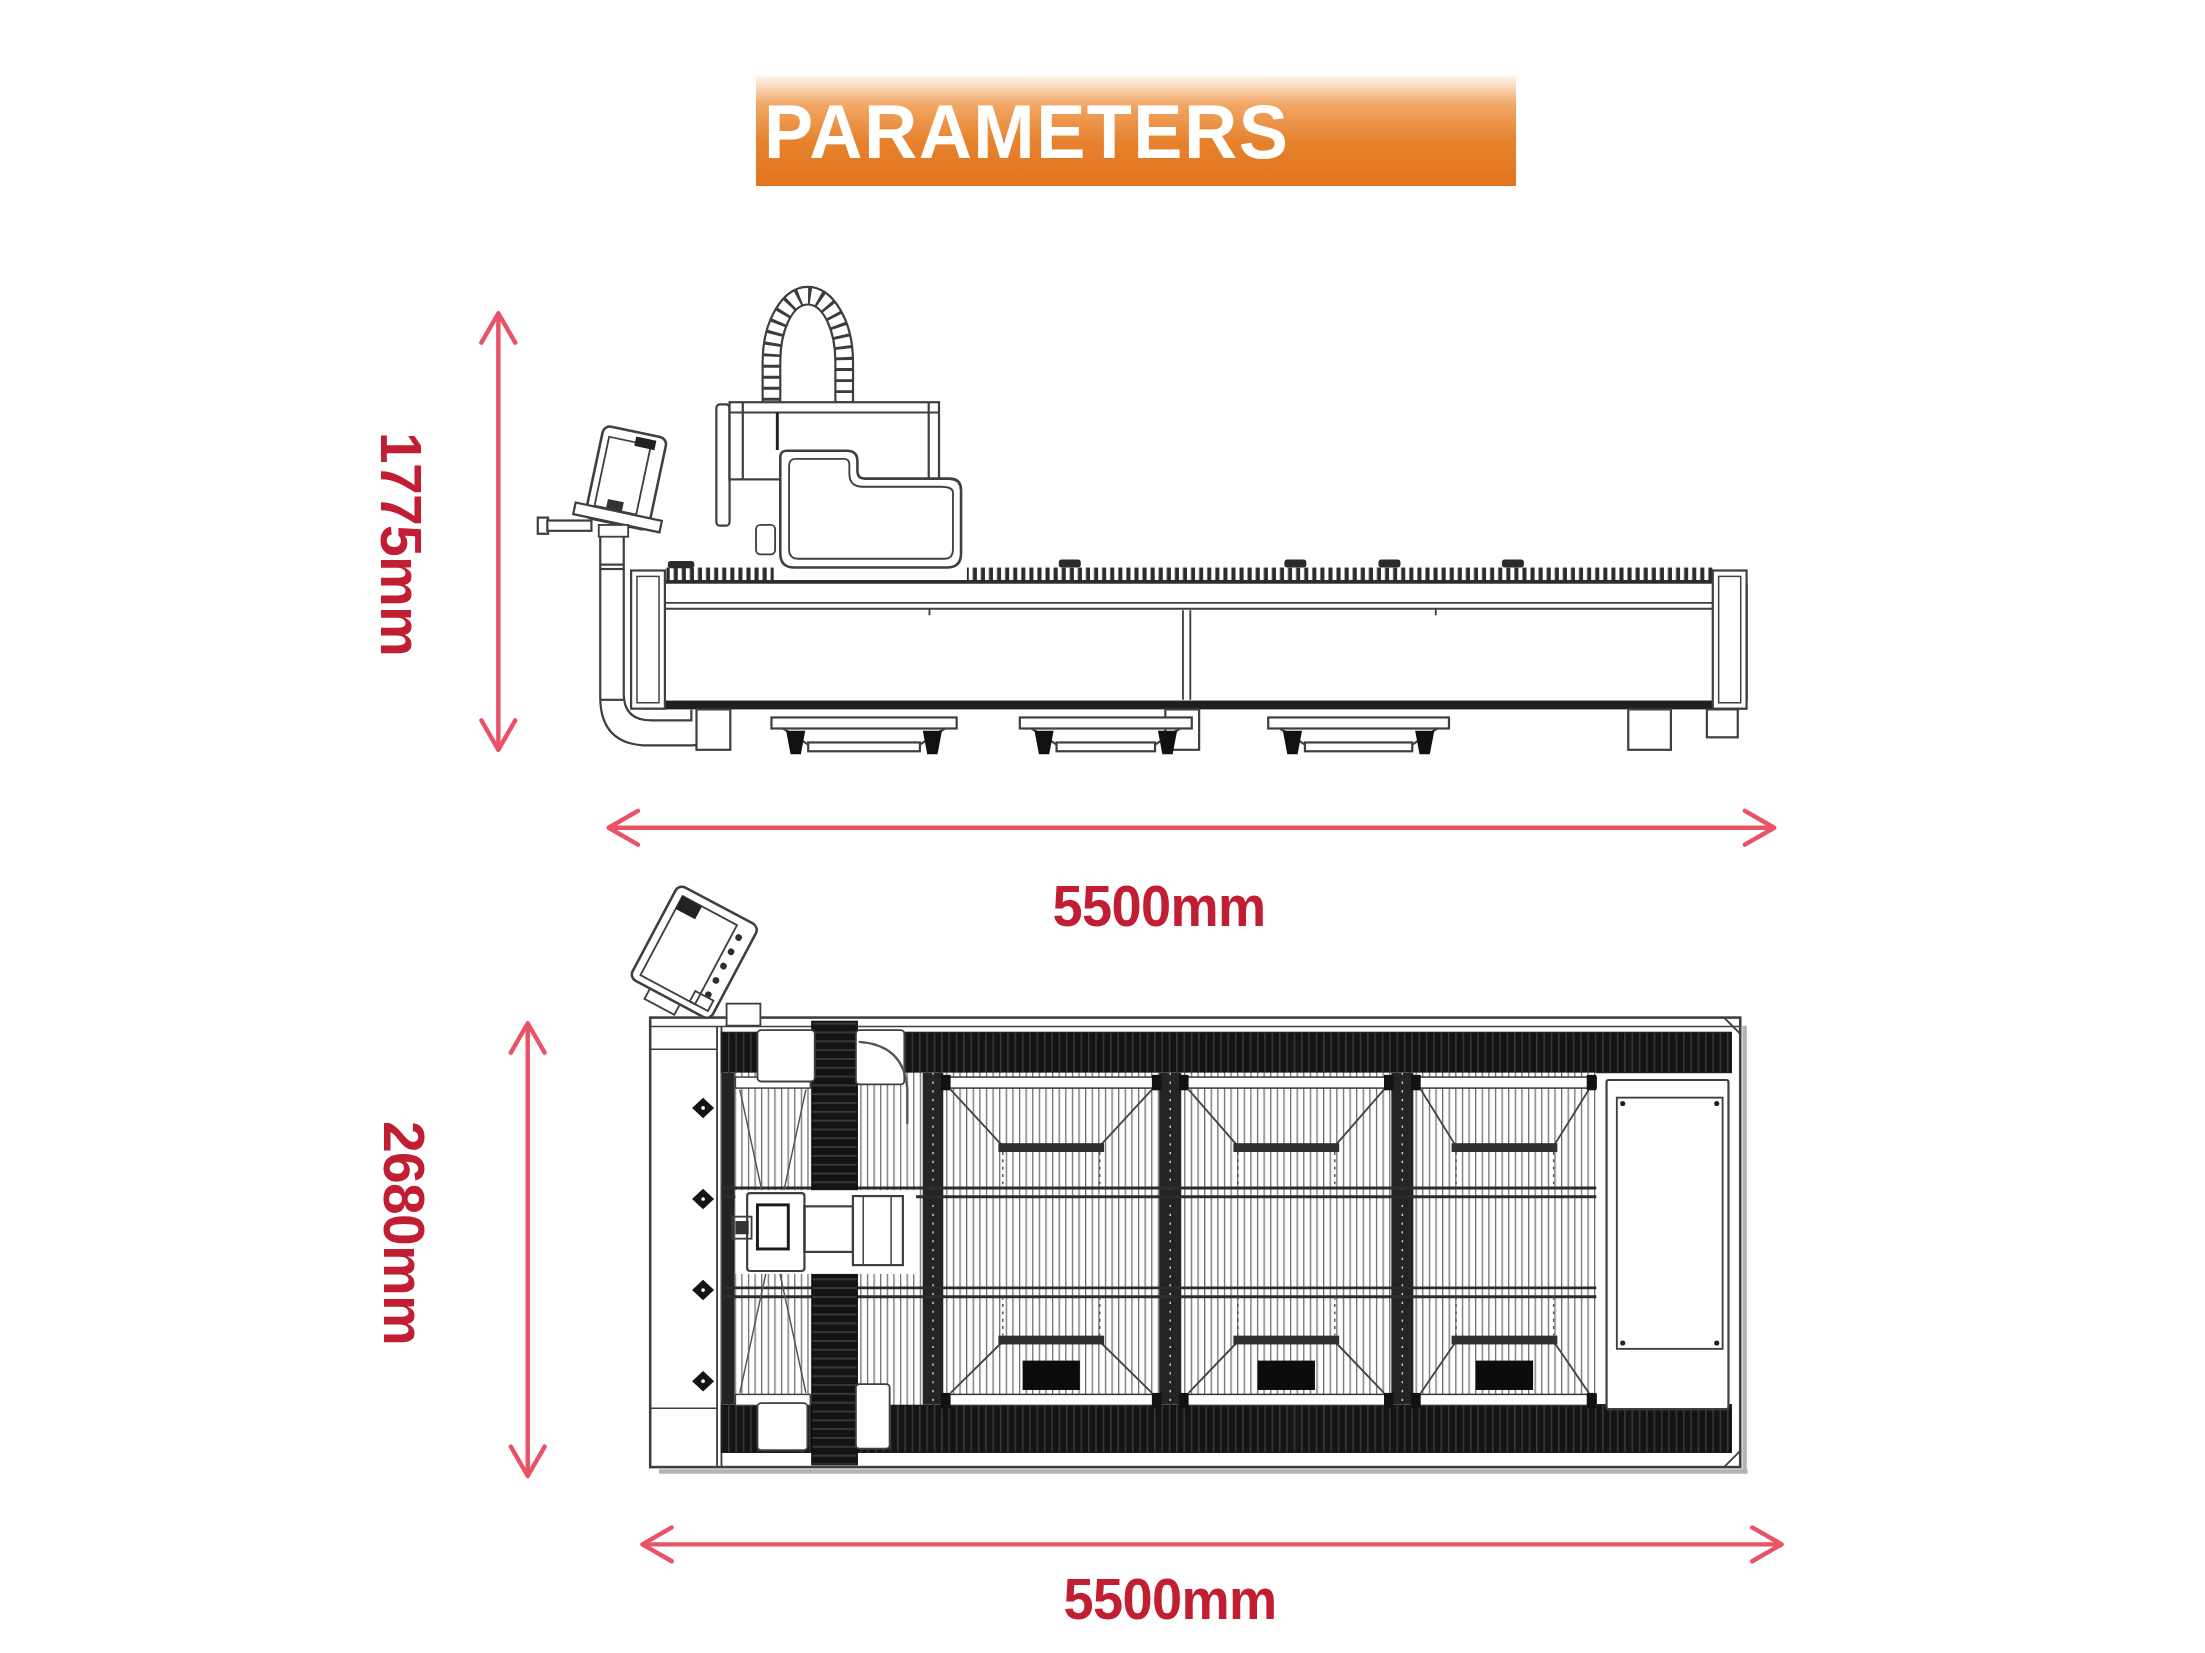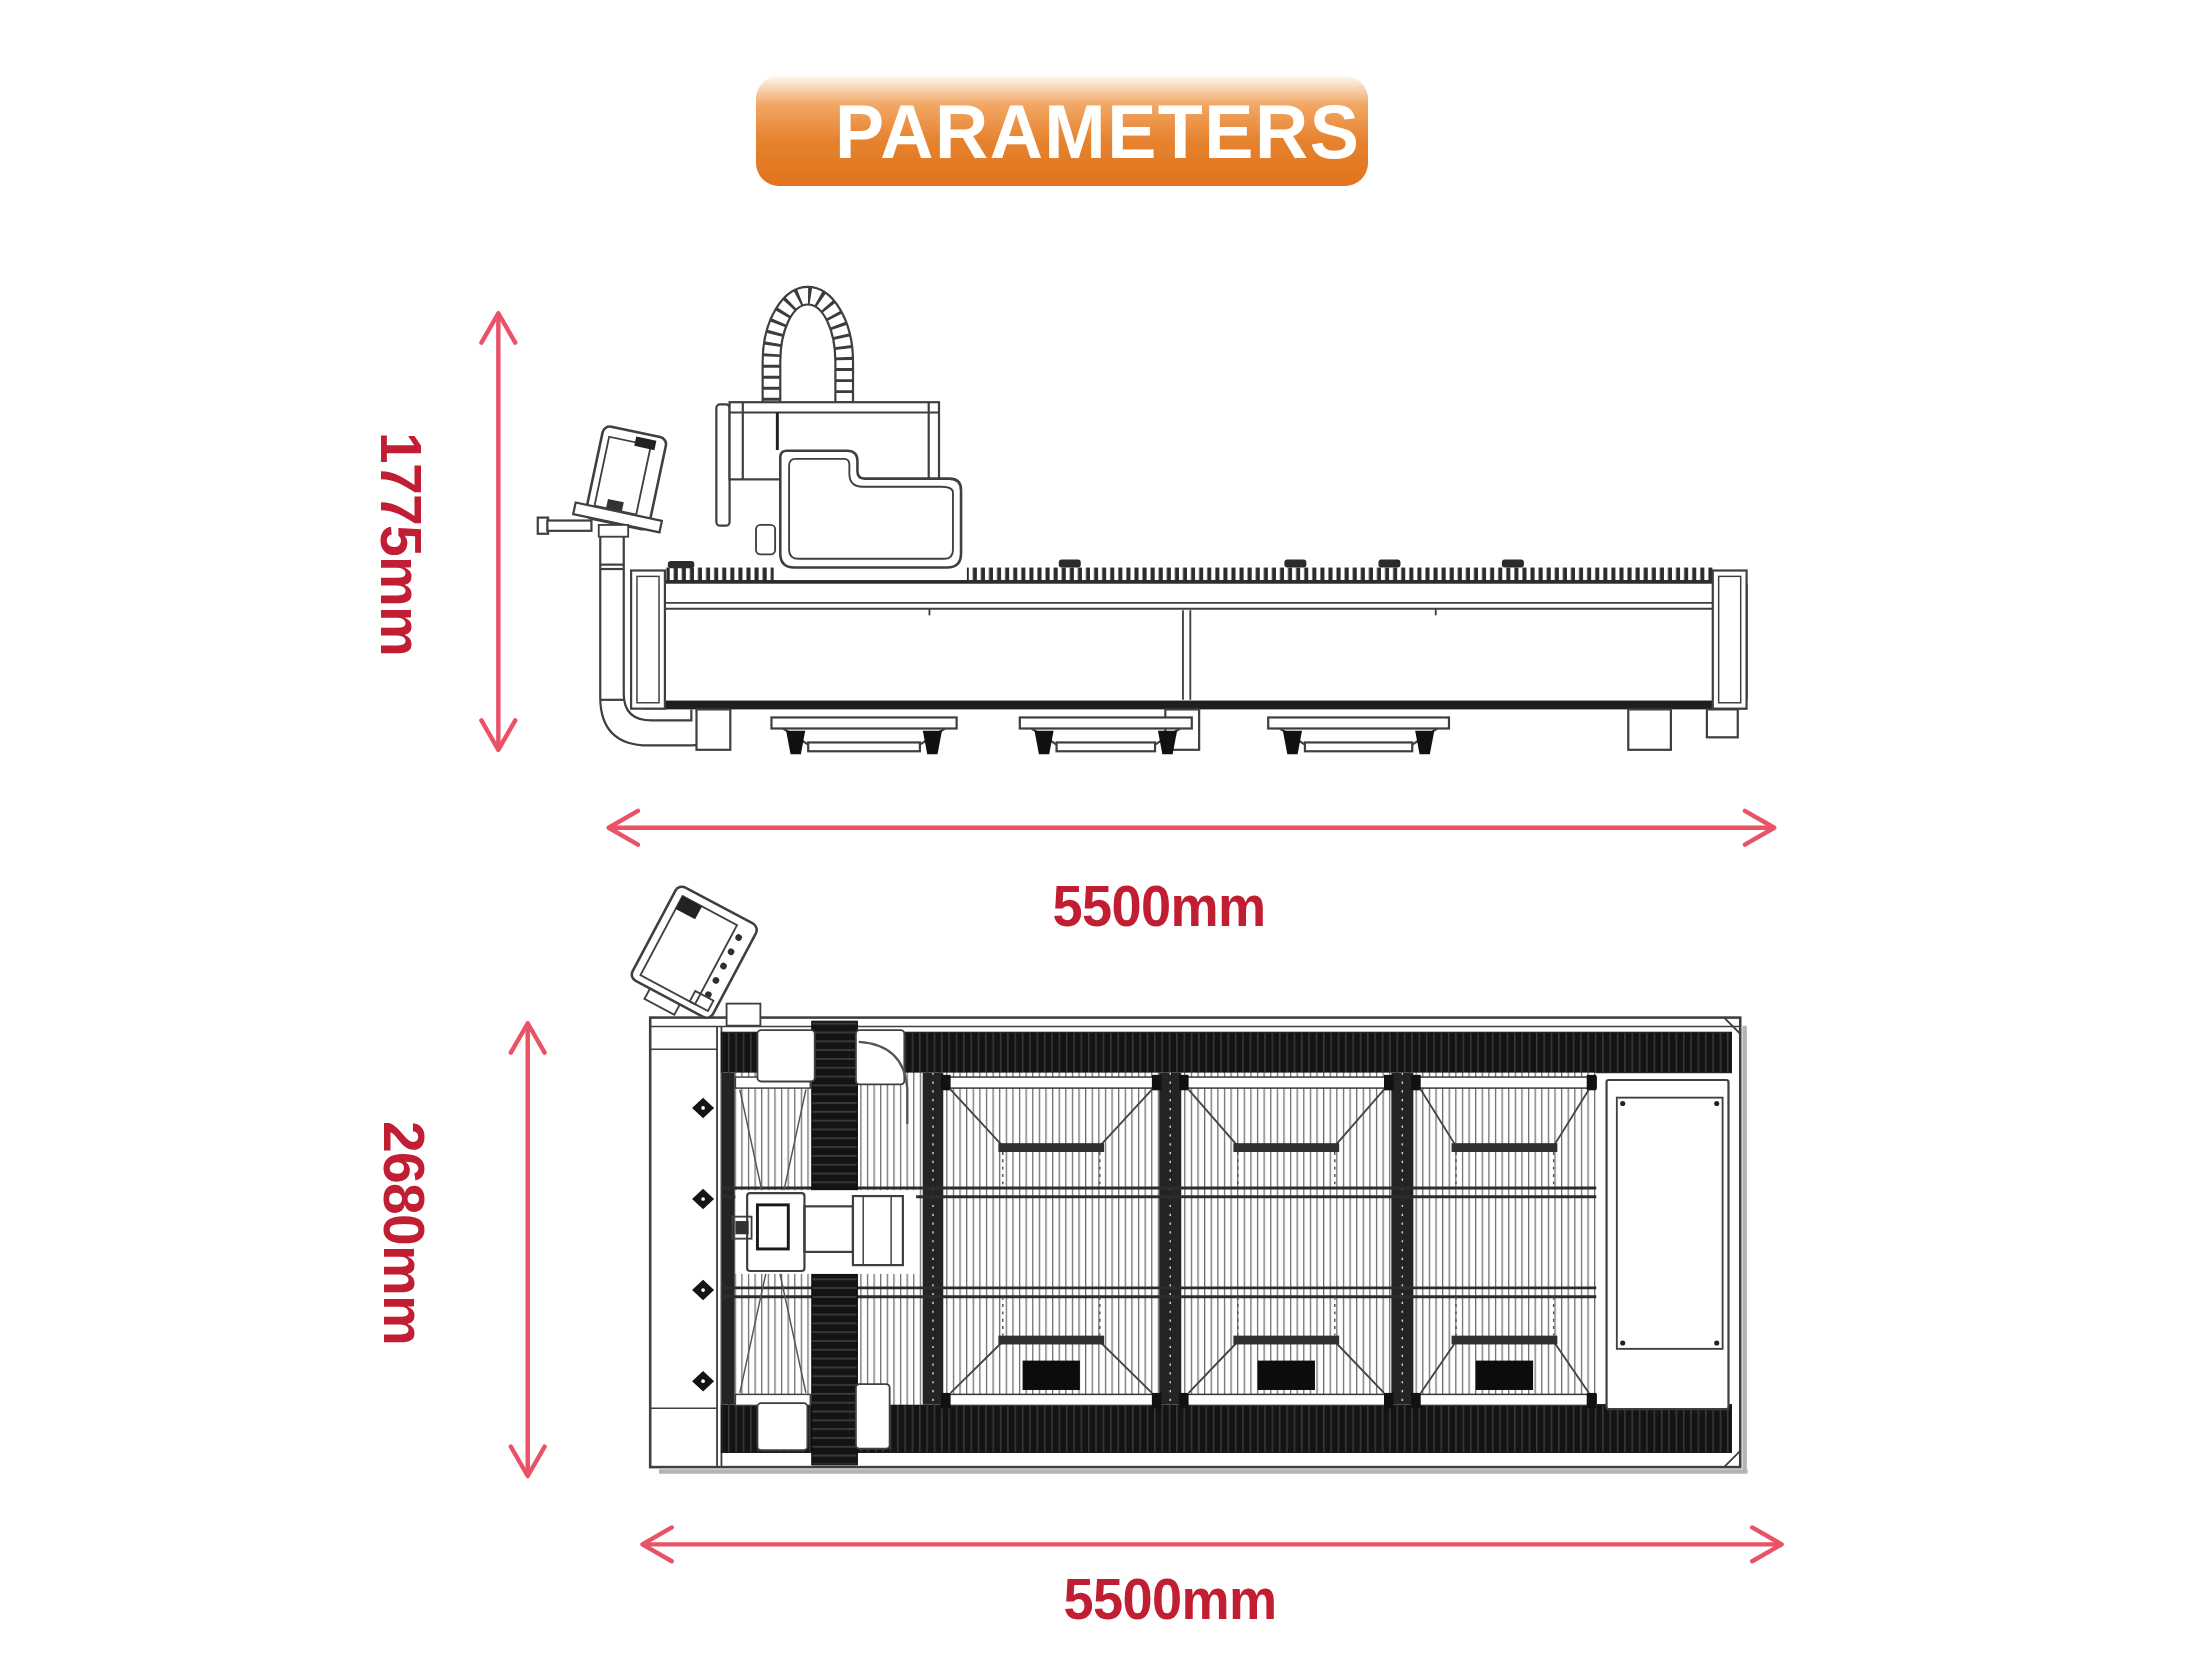--- a/index.html
+++ b/index.html
@@ -9,27 +9,27 @@
     height: 1654px;
     background: #ffffff;
     overflow: hidden;
     font-family: "Liberation Sans", sans-serif;
   }
   .stage { position: relative; width: 2205px; height: 1654px; background:#fff; }
 
   .banner {
     position: absolute;
     left: 756px; top: 76px;
-    width: 612px; height: 110px;
+    width: 760px; height: 110px;
     background: linear-gradient(180deg,
       var(--banner-grad-1) 0%,
       var(--banner-grad-2) 26%,
       var(--banner-grad-3) 58%,
       var(--banner-grad-4) 100%);
-    display: flex; align-items: center; justify-content: flex-end; border-radius: 23px;
+    display: flex; align-items: center; justify-content: flex-start;
   }
   .banner-title {
     color: var(--banner-text);
     font-size: 76px;
     font-weight: bold;
     letter-spacing: 1.5px;
     transform: scaleX(0.97);
     white-space: nowrap;
   }
 

